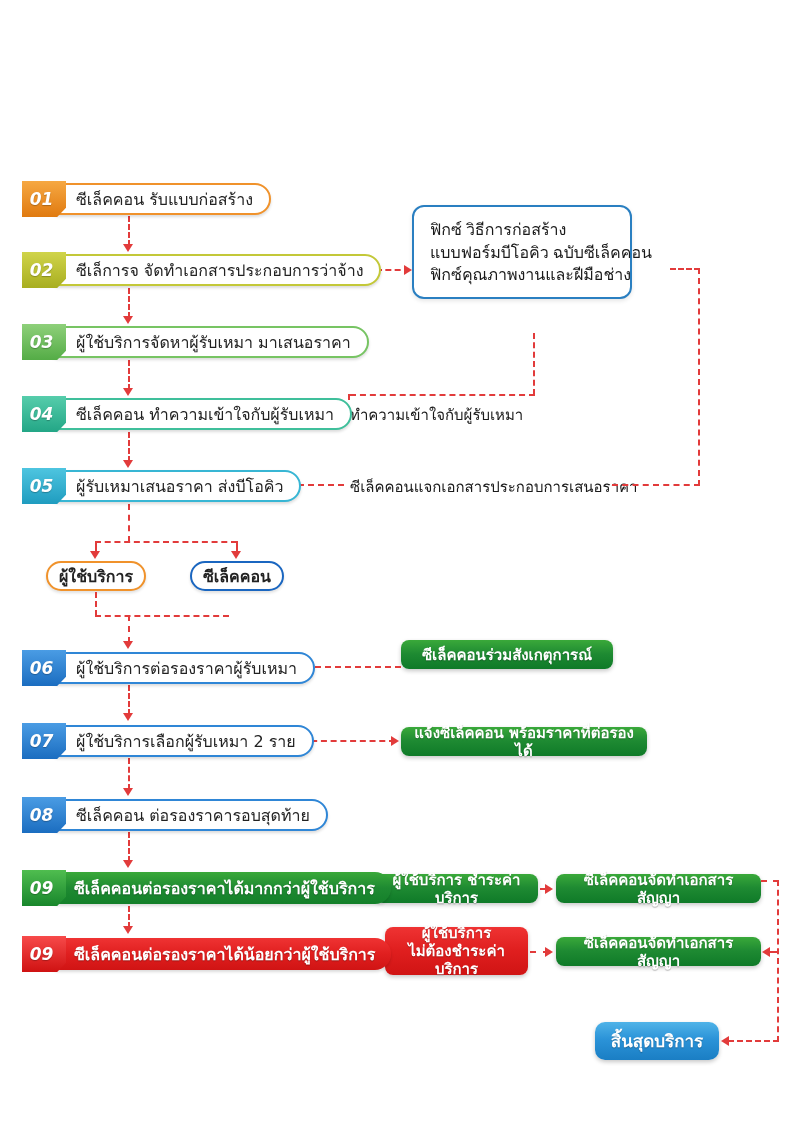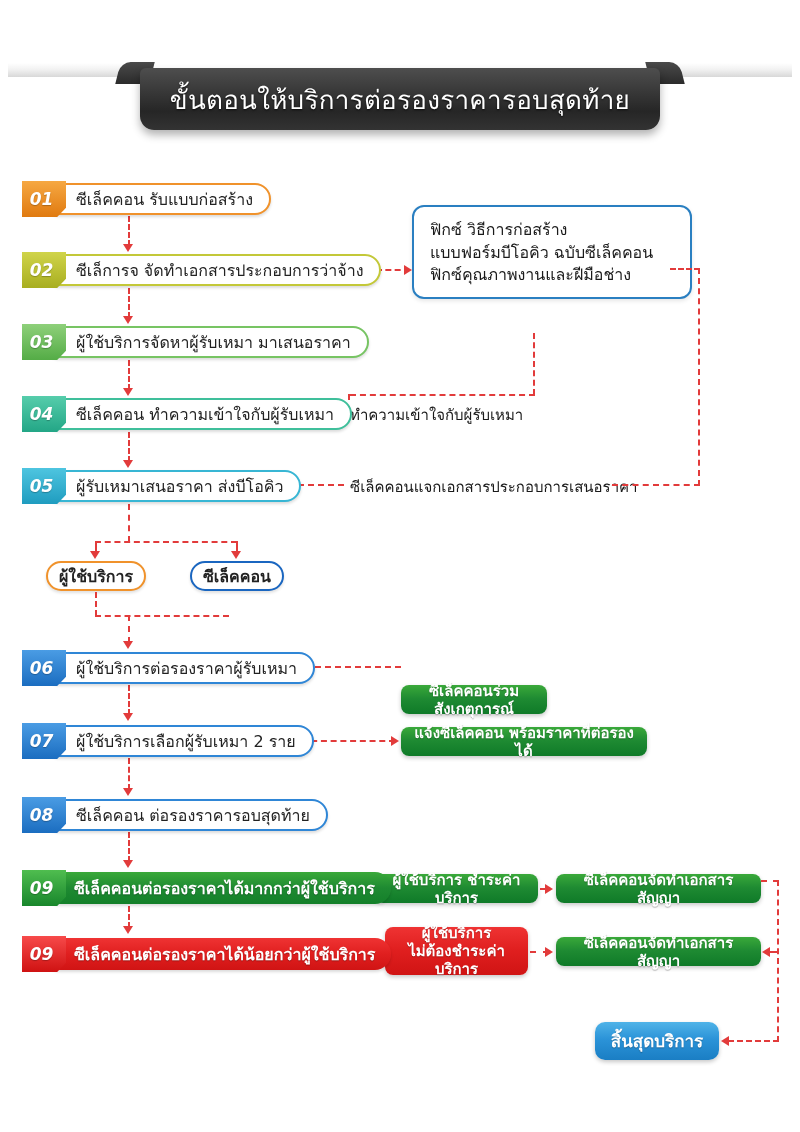--- a/index.html
+++ b/index.html
@@ -103,29 +103,20 @@
   .arw { position:absolute; width:0; height:0; }
   .arw.down  { border-left:5px solid transparent; border-right:5px solid transparent; border-top:8px solid #e23b3b; }
   .arw.left  { border-top:5px solid transparent; border-bottom:5px solid transparent; border-right:8px solid #e23b3b; }
   .arw.right { border-top:5px solid transparent; border-bottom:5px solid transparent; border-left:8px solid #e23b3b; }
 </style>
 </head>
 <body>
 
 <div id="root" data-name="flowchart-page">
 
-  <div class="banner-wrap" data-name="header-banner">
-    <div class="banner-tail l" data-name="banner-tail-left"></div>
-    <div class="banner-tail r" data-name="banner-tail-right"></div>
-    <div class="banner-fold l" data-name="banner-fold-left"></div>
-    <div class="banner-fold r" data-name="banner-fold-right"></div>
-    <div class="banner-main" data-name="banner-body">
-      <div class="banner-title" data-name="page-title">ขั้นตอนให้บริการต่อรองราคารอบสุดท้าย</div>
-    </div>
-  </div>
 
   <div class="step" style="left:22px; top:183px;" data-name="step-row-01">
     <div class="flag" data-name="step-number-01">01</div>
     <div class="pill" style="border-color:#f0922b;" data-name="step-pill-01">
       <span class="pill-label" data-name="step-label-01">ซีเล็คคอน รับแบบก่อสร้าง</span>
     </div>
   </div>
 
   <div class="step" style="left:22px; top:254px;" data-name="step-row-02">
     <div class="flag" data-name="step-number-02">02</div>
@@ -193,37 +184,37 @@
       <span class="pill-label" data-name="outcome-label-green">ซีเล็คคอนต่อรองราคาได้มากกว่าผู้ใช้บริการ</span>
     </div>
   </div>
   <div class="step" style="left:22px; top:938px;" data-name="outcome-row-red">
     <div class="flag" data-name="outcome-number-09b">09</div>
     <div class="pill filled" style="background:linear-gradient(to bottom,#ef3333 0%,#e01f1f 50%,#d01414 100%);" data-name="outcome-pill-red">
       <span class="pill-label" data-name="outcome-label-red">ซีเล็คคอนต่อรองราคาได้น้อยกว่าผู้ใช้บริการ</span>
     </div>
   </div>
 
-  <div class="infobox" style="left:412px; top:205px; width:280px;" data-name="info-box-fix-items">
+  <div class="infobox" style="left:412px; top:205px; width:220px;font-family:Liberation Serif, serif;" data-name="info-box-fix-items">
     <div class="line" data-name="info-line-1">ฟิกซ์ วิธีการก่อสร้าง</div>
     <div class="line" data-name="info-line-4">แบบฟอร์มบีโอคิว ฉบับซีเล็คคอน</div>
     <div class="line" data-name="info-line-3">ฟิกซ์คุณภาพงานและฝีมือช่าง</div>
   </div>
 
   <div class="annot" style="left:350px; top:403px;" data-name="annotation-step04">ทำความเข้าใจกับผู้รับเหมา</div>
   <div class="annot" style="left:350px; top:475px;" data-name="annotation-step05">ซีเล็คคอนแจกเอกสารประกอบการเสนอราคา</div>
 
   <div class="oval" style="left:46px; top:561px; width:100px; border:2.5px solid #f0922b;" data-name="actor-node-user">
     <span data-name="actor-label-user">ผู้ใช้บริการ</span>
   </div>
   <div class="oval" style="left:190px; top:561px; width:94px; border:2.5px solid #1a66c0;" data-name="actor-node-selecon">
     <span data-name="actor-label-selecon">ซีเล็คคอน</span>
   </div>
 
-  <div class="cbox green" style="left:401px; top:685px; width:146px; height:29px;" data-name="side-box-observe">ซีเล็คคอนร่วมสังเกตุการณ์</div>
+  <div class="cbox green" style="left:401px; top:640px; width:212px; height:29px;" data-name="side-box-observe">ซีเล็คคอนร่วมสังเกตุการณ์</div>
   <div class="cbox green" style="left:401px; top:727px; width:246px; height:29px;" data-name="side-box-notify">แจ้งซีเล็คคอน พร้อมราคาที่ต่อรองได้</div>
 
   <div class="cbox green" style="left:375px; top:874px; width:163px; height:29px;" data-name="outcome-green-pay">ผู้ใช้บริการ ชำระค่าบริการ</div>
   <div class="cbox green" style="left:556px; top:874px; width:205px; height:29px;" data-name="outcome-green-contract">ซีเล็คคอนจัดทำเอกสารสัญญา</div>
 
   <div class="cbox red" style="left:385px; top:927px; width:143px; height:48px; flex-direction:column;" data-name="outcome-red-nopay">
     <span data-name="outcome-red-nopay-line1">ผู้ใช้บริการ</span>
     <span data-name="outcome-red-nopay-line2">ไม่ต้องชำระค่าบริการ</span>
   </div>
   <div class="cbox green" style="left:556px; top:937px; width:205px; height:29px;" data-name="outcome-red-contract">ซีเล็คคอนจัดทำเอกสารสัญญา</div>

